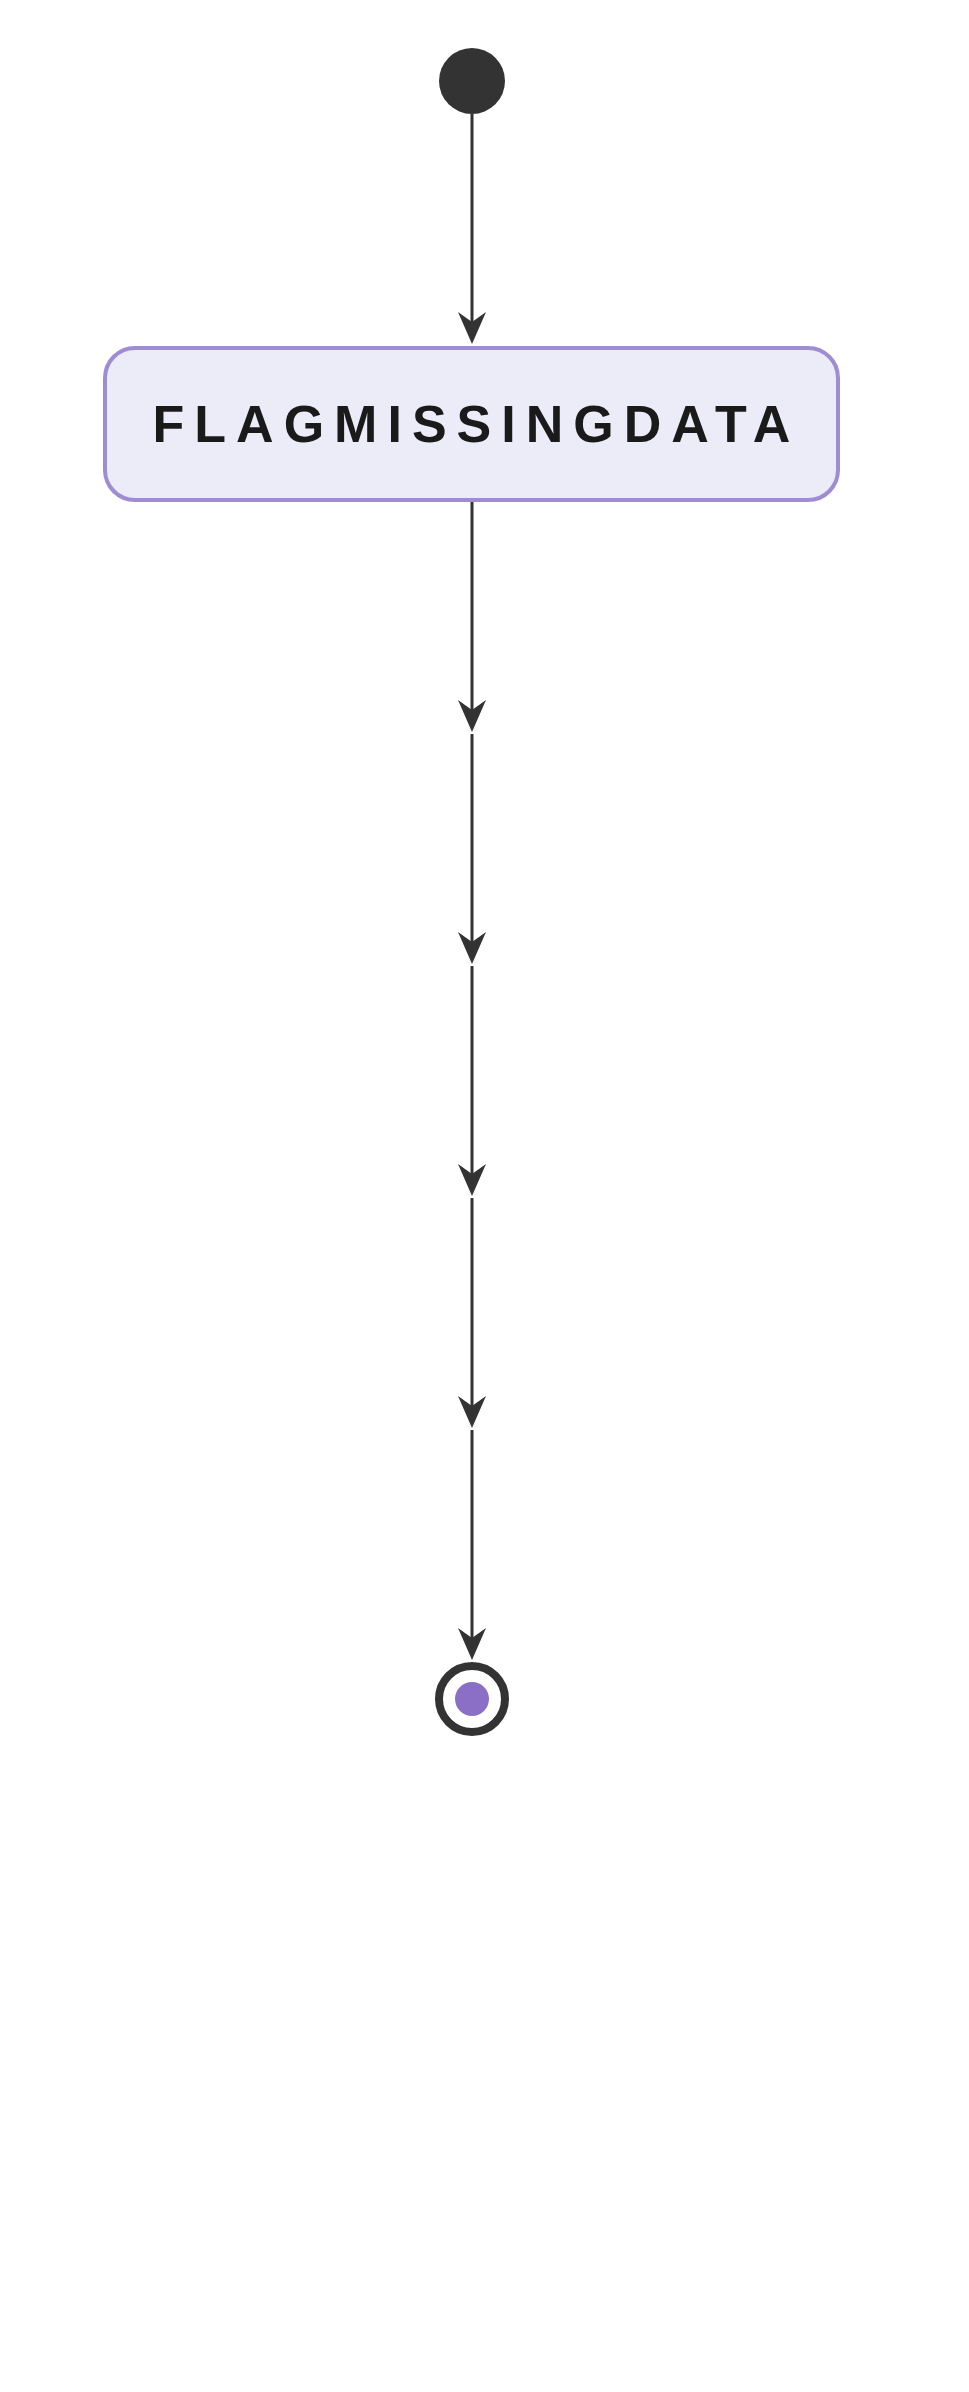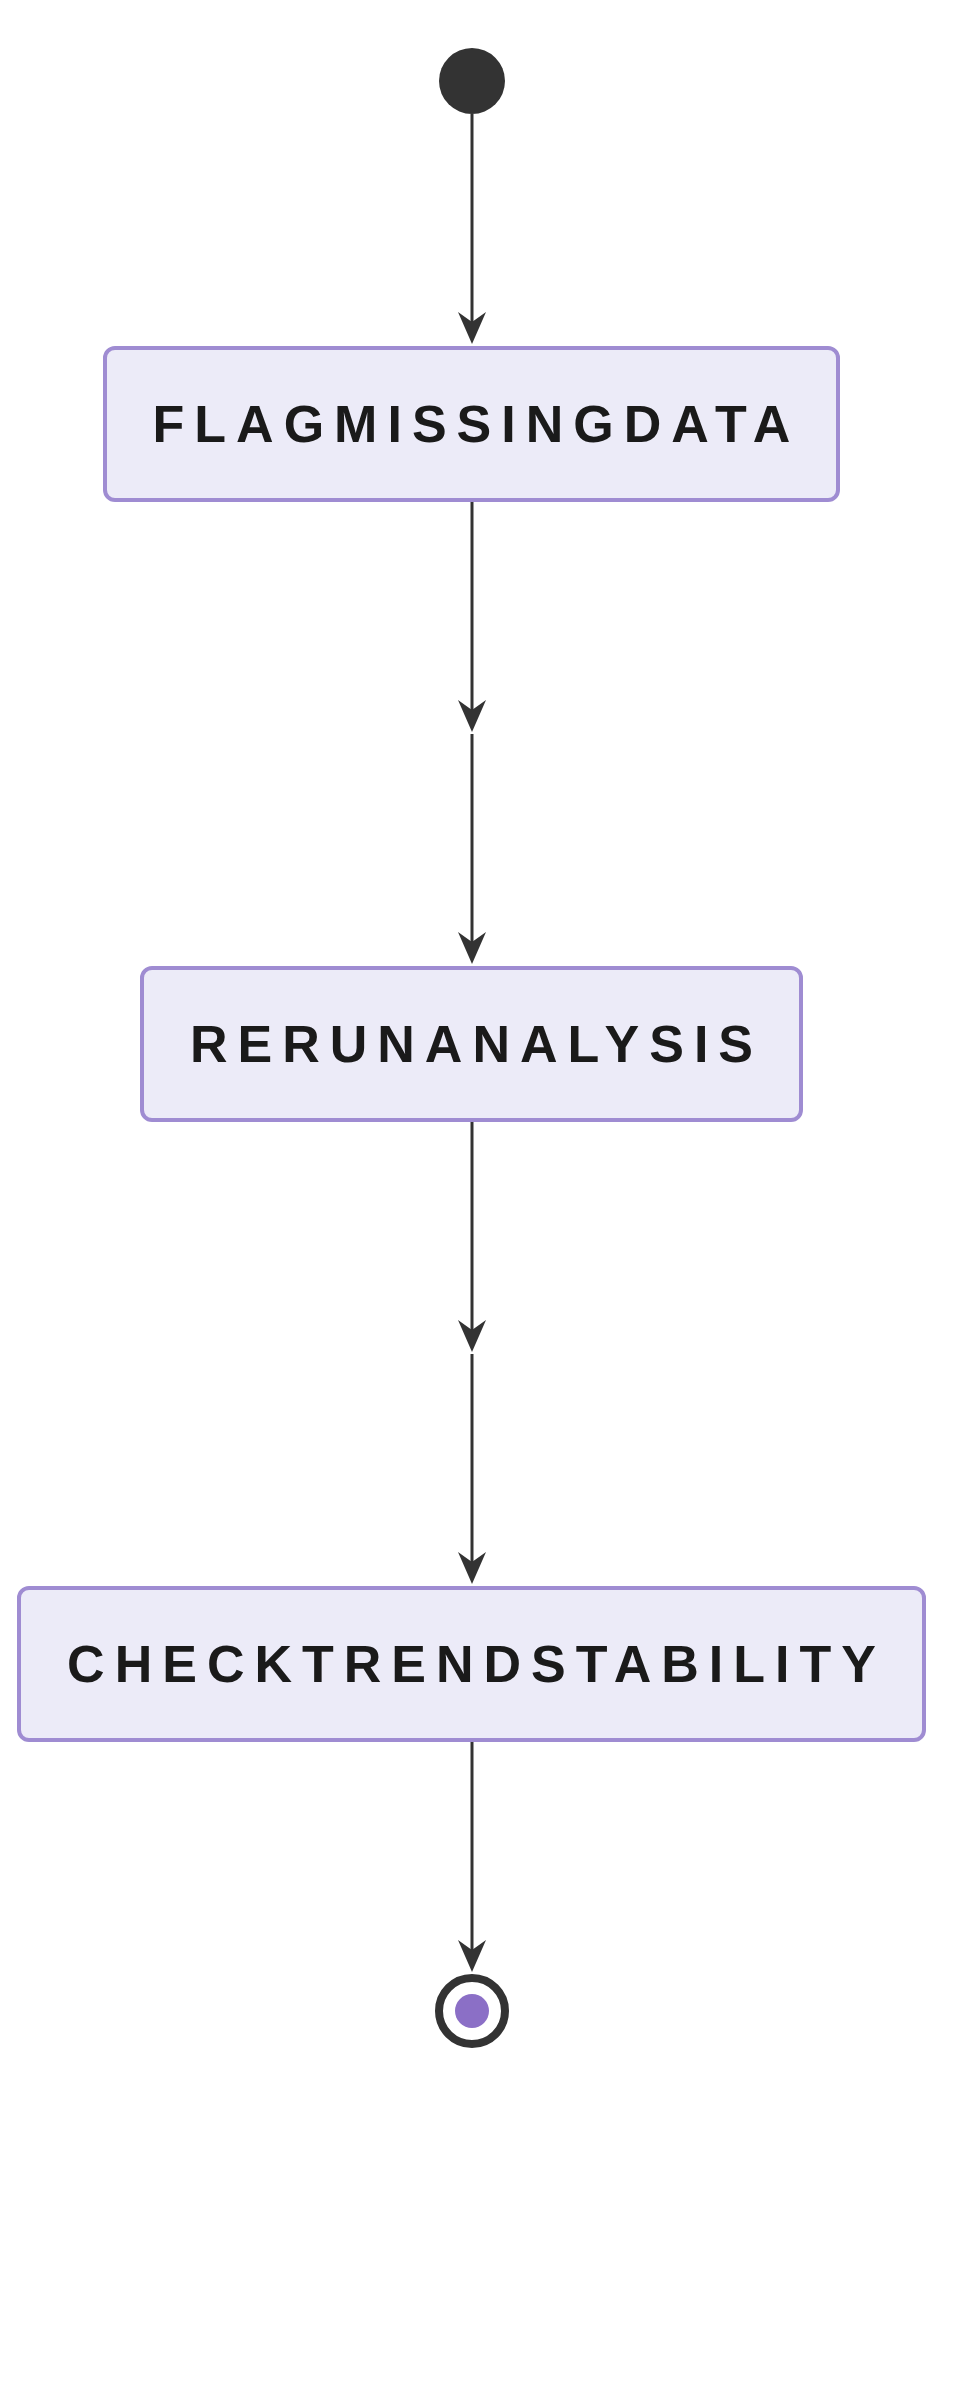--- a/index.html
+++ b/index.html
@@ -43,21 +43,21 @@
   .state-node {
     flex: 0 0 auto;
     height: 156px;
     box-sizing: border-box;
     display: flex;
     align-items: center;
     justify-content: center;
     padding: 0 36px;
     background: var(--node_fill, #ECEBF8);
     border: 4px solid var(--node_border, #9F8CD2);
-    border-radius: 12px;
+    border-radius: 32px;
   }
   .state-label {
     font-size: 52px;
     font-weight: bold;
     letter-spacing: 10px;
     text-indent: 10px;
     color: var(--node_text, #1A1A1A);
     white-space: nowrap;
   }
   .end-node {
@@ -99,38 +99,32 @@
     <line x1="22" y1="0" x2="22" y2="208"></line>
     <path d="M22 230 L8 198 L22 208 L36 198 Z"></path>
   </svg>
 
 
   <svg class="edge" width="44" height="232" viewBox="0 0 44 232">
     <line x1="22" y1="0" x2="22" y2="208"></line>
     <path d="M22 230 L8 198 L22 208 L36 198 Z"></path>
   </svg>
 
-  <div class="state-node">
-    <span class="state-label">RERUNANALYSIS</span>
-  </div>
 
   <svg class="edge" width="44" height="232" viewBox="0 0 44 232">
     <line x1="22" y1="0" x2="22" y2="208"></line>
     <path d="M22 230 L8 198 L22 208 L36 198 Z"></path>
   </svg>
 
 
   <svg class="edge" width="44" height="232" viewBox="0 0 44 232">
     <line x1="22" y1="0" x2="22" y2="208"></line>
     <path d="M22 230 L8 198 L22 208 L36 198 Z"></path>
   </svg>
 
-  <div class="state-node">
-    <span class="state-label">CHECKTRENDSTABILITY</span>
-  </div>
 
   <svg class="edge" width="44" height="232" viewBox="0 0 44 232">
     <line x1="22" y1="0" x2="22" y2="208"></line>
     <path d="M22 230 L8 198 L22 208 L36 198 Z"></path>
   </svg>
 
   <div class="end-node">
     <div class="end-dot"></div>
   </div>
 

